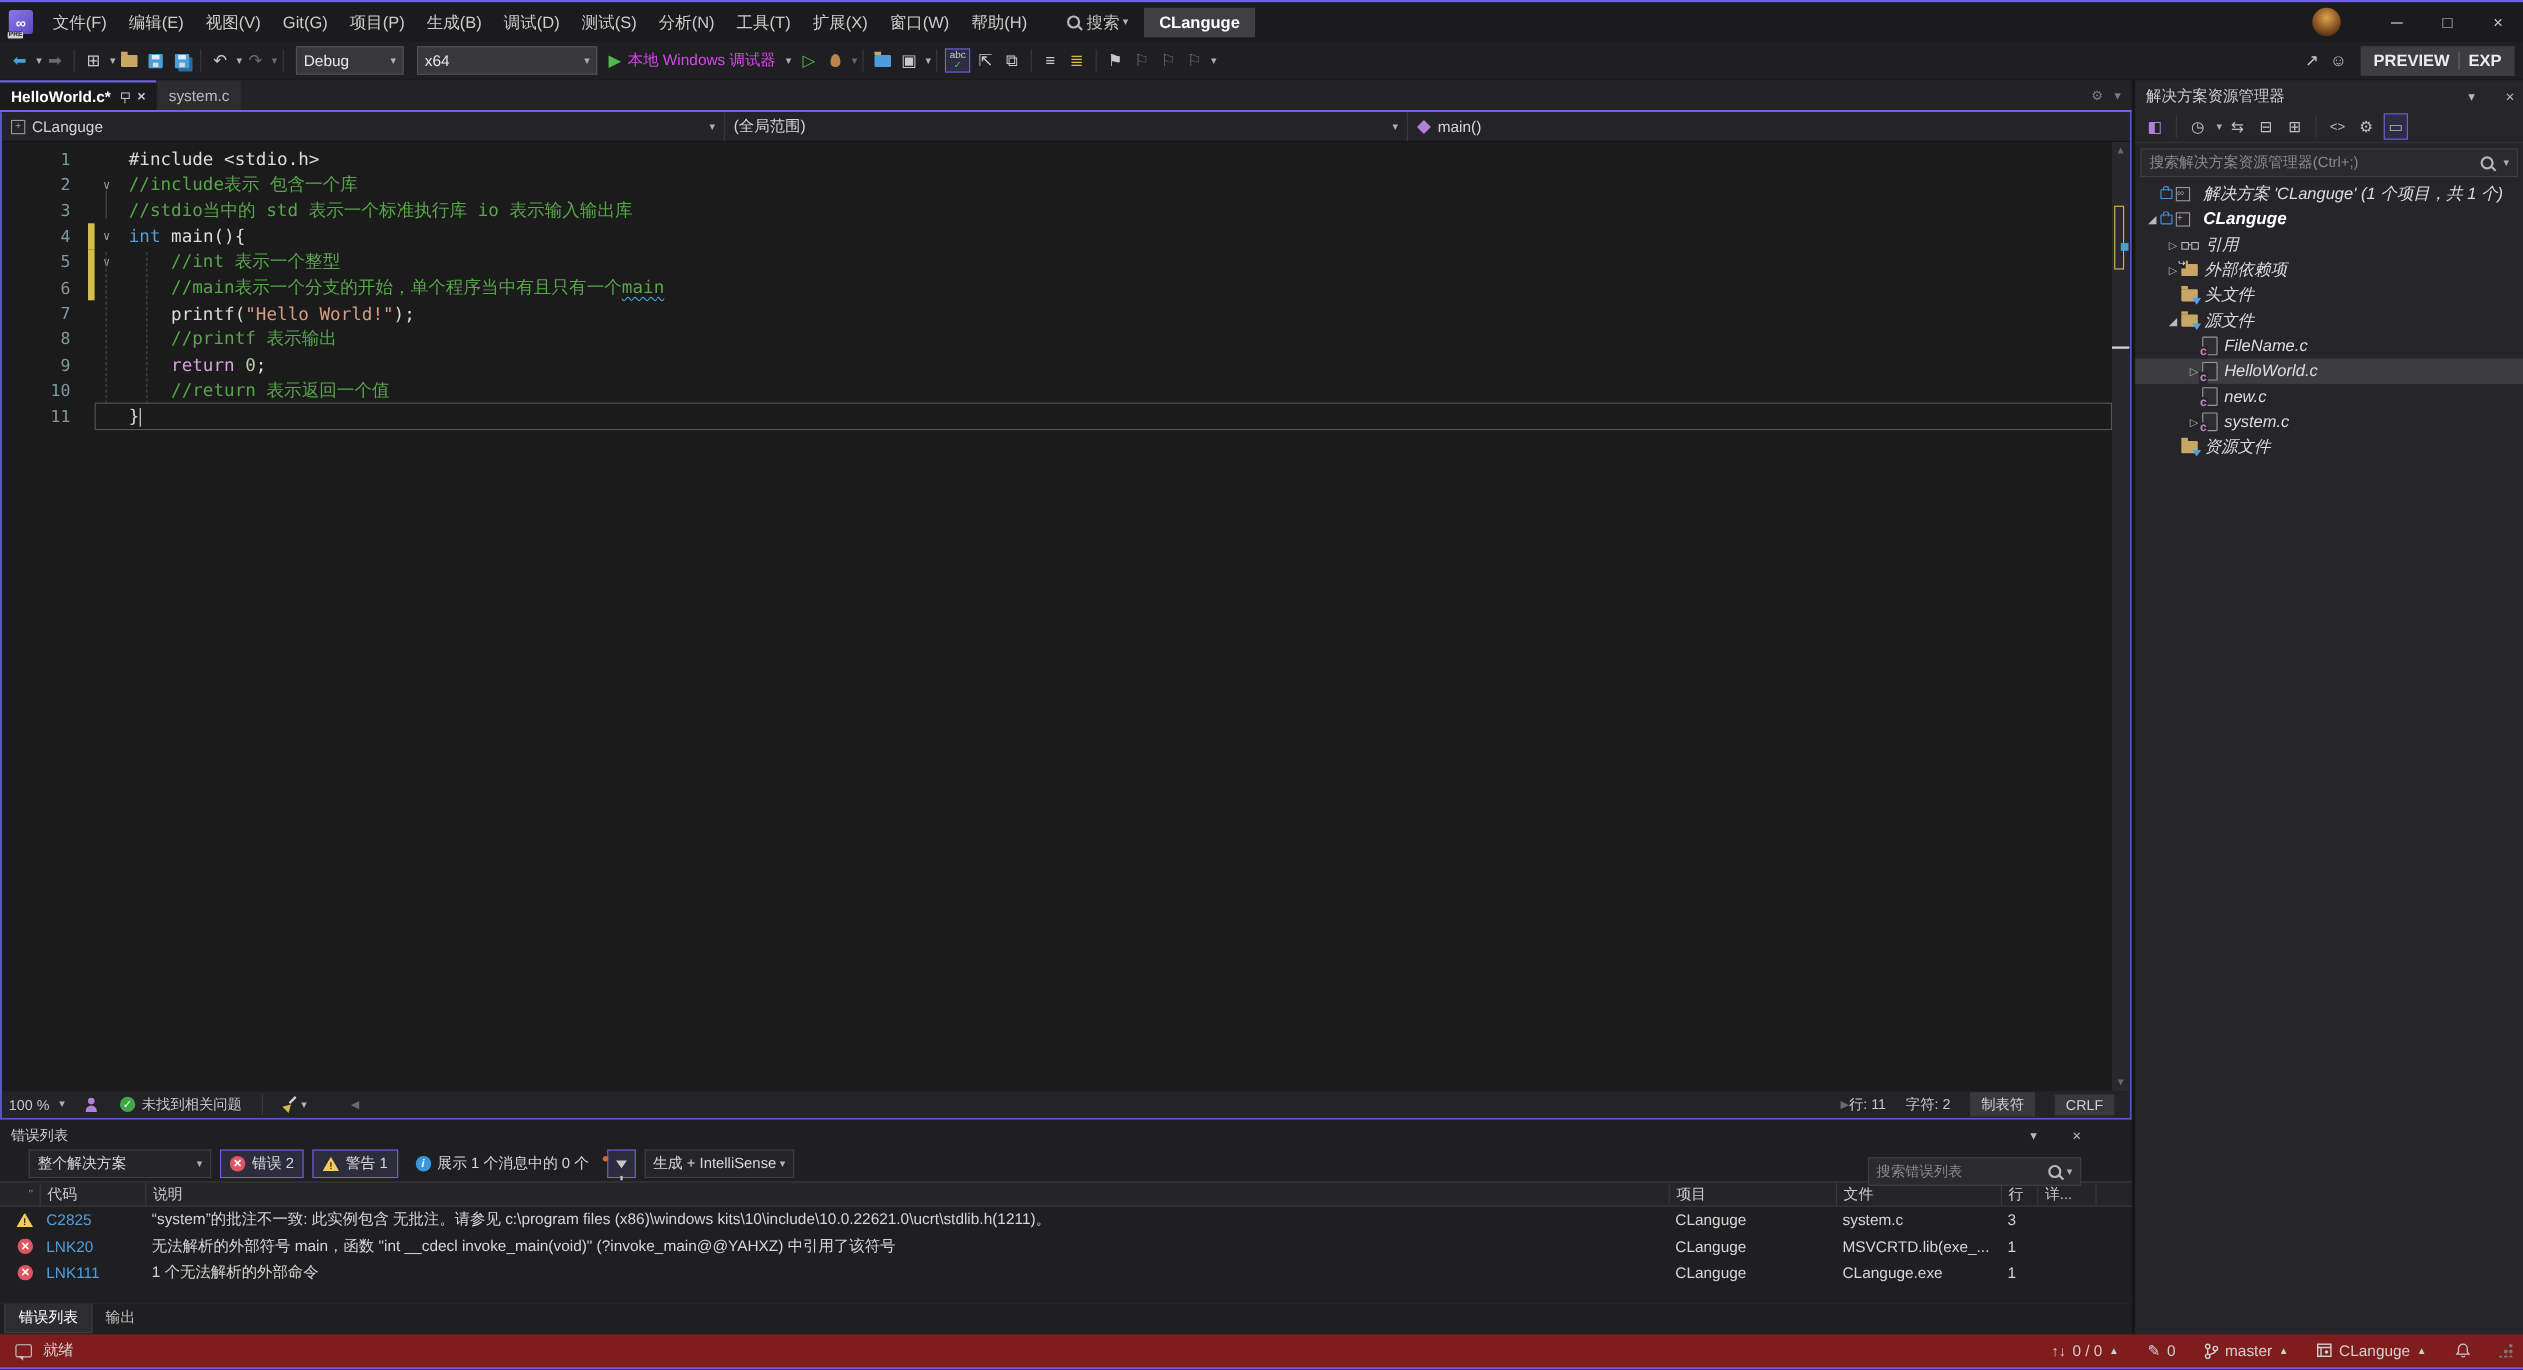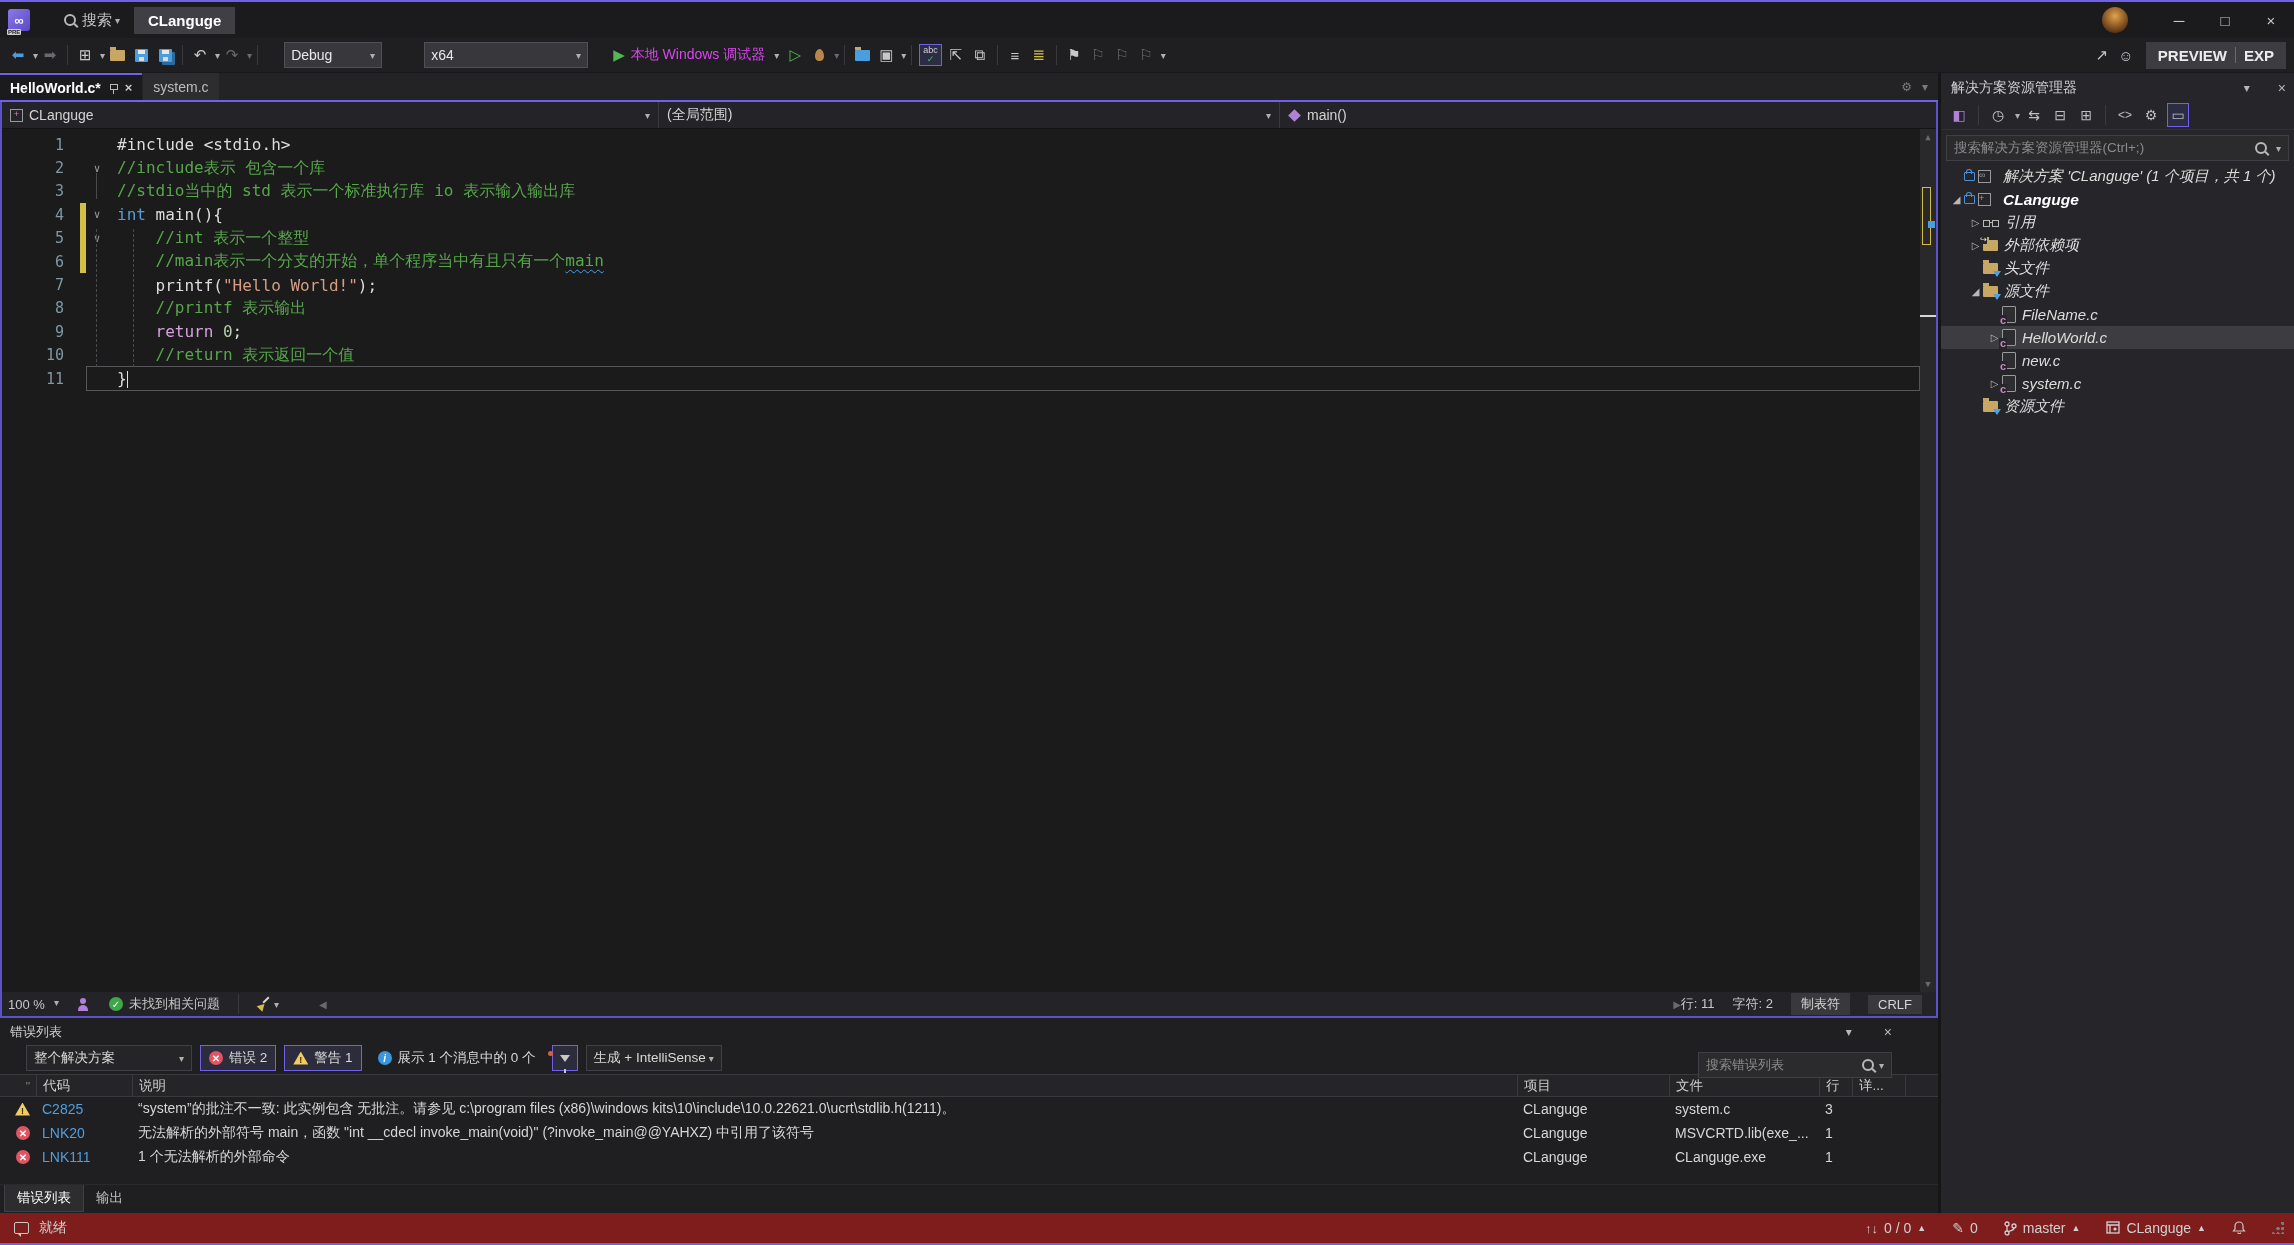--- a/index.html
+++ b/index.html
@@ -17,21 +17,21 @@
   .tb-right{margin-left:auto;display:flex;align-items:center;height:100%;}
   .avatar{width:26px;height:26px;border-radius:50%;background:radial-gradient(circle at 50% 35%,#e0a24c,#7a4a1e 60%,#2a1608);margin-right:28px;}
   .winbtn{width:46px;height:100%;display:flex;align-items:center;justify-content:center;color:#c8c8c8;font-size:15px;}
   
   .lens{display:inline-block;width:8px;height:8px;border:2px solid #b8b8b8;border-radius:50%;position:relative;margin-right:6px;flex:none;}
   .lens::after{content:"";position:absolute;width:2px;height:5px;background:#b8b8b8;transform:rotate(-45deg);bottom:-4px;right:-3px;}
   
   .toolbar{height:34px;background:#1f1f21;display:flex;align-items:center;padding-left:6px;flex:none;border-bottom:1px solid #19191b;}
   .tb-ic{min-width:20px;height:22px;display:flex;align-items:center;justify-content:center;color:#c8c8c8;font-size:15px;margin:0 2px;flex:none;}
   .dim{color:#6a6a6e;}
-  .combo{height:24px;background:#38383c;border:1px solid #505055;display:flex;align-items:center;padding:0 6px;margin:0 21px;color:#e8e8e8;font-size:14px;}
+  .combo{height:24px;background:#38383c;border:1px solid #505055;display:flex;align-items:center;padding:0 6px;margin:0 6px;color:#e8e8e8;font-size:14px;}
   .combo .caret-dn{margin-left:auto;padding-left:8px;}
   .play{color:#53b853;font-size:15px;}
   .floppy{width:13px;height:13px;background:#4a9edd;border-radius:1px;position:relative;display:inline-block;}
   .floppy::before{content:"";position:absolute;top:1px;left:3px;width:7px;height:4px;background:#e8e8e8;}
   .floppy::after{content:"";position:absolute;bottom:1px;left:4px;width:5px;height:4px;background:#dcdcdc;}
   .saveall{box-shadow:3px 3px 0 #2a6a9d;}
   .mini-folder{width:15px;height:11px;background:#c8a664;border-radius:1px;position:relative;display:inline-block;}
   .mini-folder::before{content:"";position:absolute;top:-3px;left:0;width:6px;height:3px;background:#c8a664;}
   .flame{width:9px;height:12px;background:#b9854d;border-radius:50% 50% 45% 45% / 62% 62% 38% 38%;display:inline-block;}
   .abc-box{border:1px solid #6f61e8;background:#2c2c44;padding:1px 3px;font-size:9px;color:#d0d0d0;line-height:1;display:flex;flex-direction:column;align-items:center;}
@@ -163,20 +163,35 @@
     radial-gradient(circle at 50% 55%,#7a7a7e 1.5px,transparent 2px),
     radial-gradient(circle at 90% 100%,#7a7a7e 1.5px,transparent 2px),
     radial-gradient(circle at 50% 100%,#7a7a7e 1.5px,transparent 2px),
     radial-gradient(circle at 10% 100%,#7a7a7e 1.5px,transparent 2px);}
 </style>
 </head>
 <body>
 
 <div class="titlebar">
   <div class="vslogo">∞<span class="pre">PRE</span></div>
+  <div class="row" id="menus" style="height:100%">
+      <span class="menu-item">文件(F)</span>
+      <span class="menu-item">编辑(E)</span>
+      <span class="menu-item">视图(V)</span>
+      <span class="menu-item">Git(G)</span>
+      <span class="menu-item">项目(P)</span>
+      <span class="menu-item">生成(B)</span>
+      <span class="menu-item">调试(D)</span>
+      <span class="menu-item">测试(S)</span>
+      <span class="menu-item">分析(N)</span>
+      <span class="menu-item">工具(T)</span>
+      <span class="menu-item">扩展(X)</span>
+      <span class="menu-item">窗口(W)</span>
+      <span class="menu-item">帮助(H)</span>
+    </div>
   <div class="tb-search">
     <span class="lens"></span>
     <span>搜索</span>
     <span class="caret-dn">▾</span>
   </div>
   <div class="sol-badge">CLanguge</div>
   <div class="tb-right">
     <div class="avatar"></div>
     <div class="winbtn">─</div>
     <div class="winbtn">□</div>

